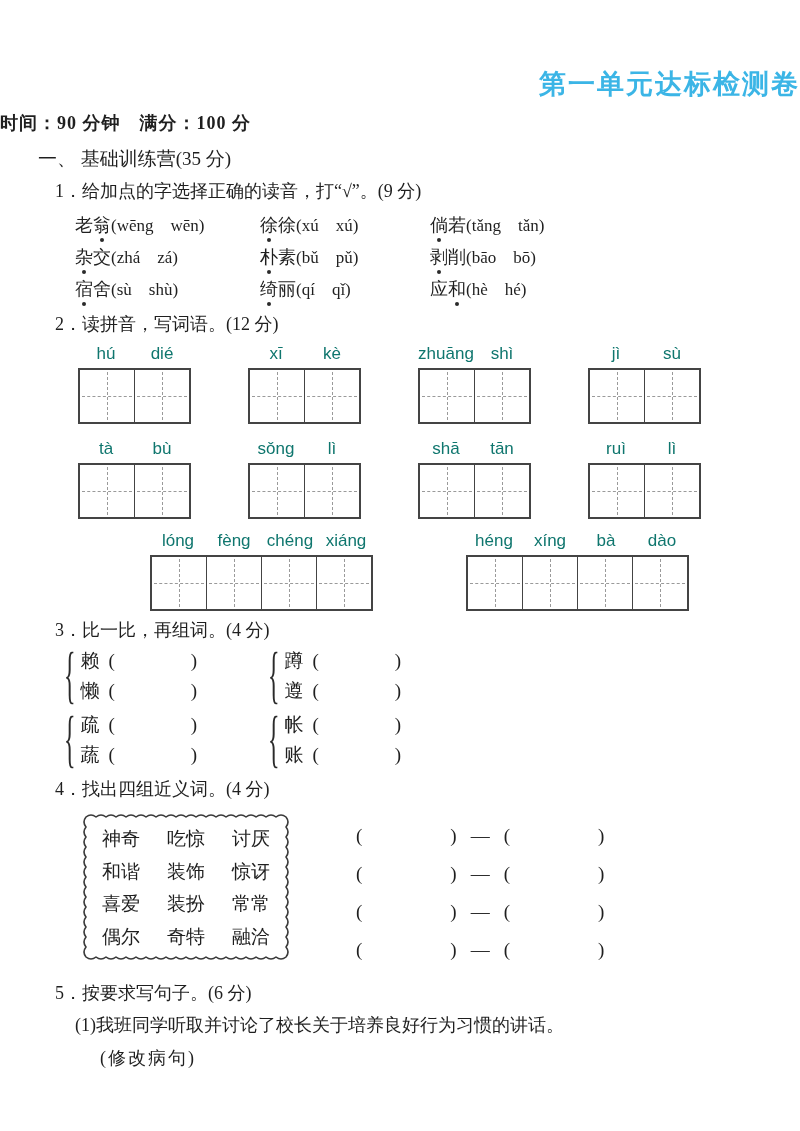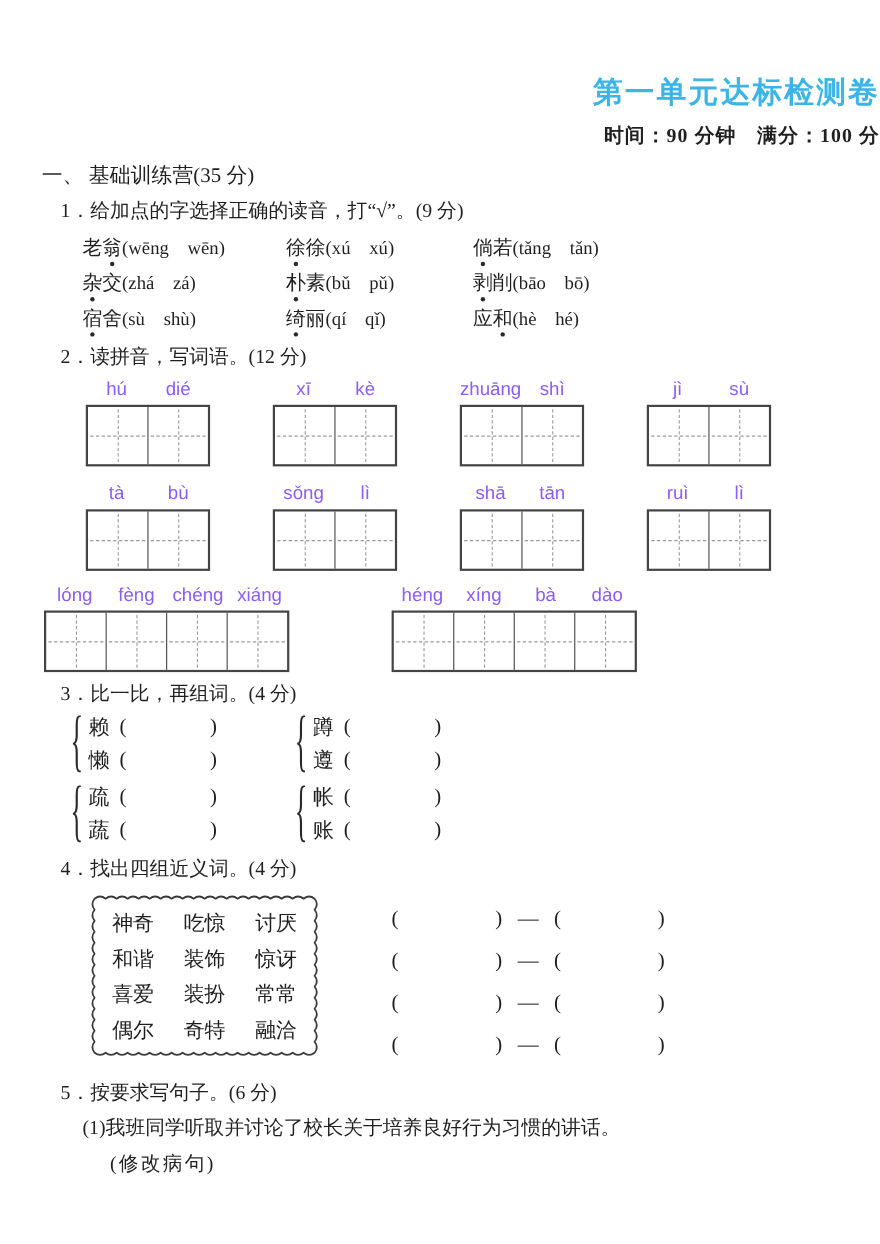--- a/index.html
+++ b/index.html
@@ -1,43 +1,43 @@
 <!DOCTYPE html>
 <html><head>
 <meta charset="utf-8">
 <style>
   html,body{margin:0;padding:0;background:#ffffff;}
   .page{position:relative;width:800px;height:1131px;background:#ffffff;overflow:hidden;
         font-family:"Liberation Serif","DejaVu Serif",serif;color:#1f1f1f;}
 
   .title{margin:0;padding-top:66px;text-align:right;font-size:27px;font-weight:bold;
          color:#3bb5e6;letter-spacing:2px;font-family:"Liberation Sans","DejaVu Sans",sans-serif;}
-  .meta{margin-top:9px;text-align:right;font-size:18px;font-weight:bold;letter-spacing:1px;padding-left:43px;}
+  .meta{margin-top:9px;text-align:left;font-size:18px;font-weight:bold;letter-spacing:1px;}
 
   .sec-heading{margin:11px 0 0 38px;font-size:19px;}
   .q-heading{margin:7px 0 0 55px;font-size:18px;}
 
   
   .q1-rows{margin:6px 0 0 75px;font-size:18px;}
   .q1-row{display:flex;height:32px;align-items:center;}
   .q1-item{width:185px;white-space:nowrap;}
   .q1-row .q1-item:nth-child(2){width:170px;}
   .hz{position:relative;display:inline-block;}
   .dotted::after{content:"";position:absolute;left:50%;transform:translateX(-50%);
                  bottom:-5px;width:4px;height:4px;border-radius:50%;background:#2a2a2a;}
   .opts{font-size:17px;}
 
   
   .grid-row{display:flex;margin-left:78px;}
   .grid-row.r1{margin-top:8px;gap:57px;}
   .grid-row.r2{margin-top:15px;gap:57px;}
-  .grid-row.r3{margin-top:12px;gap:92px;margin-left:40px;}
+  .grid-row.r3{margin-top:12px;gap:92px;margin-left:40px;justify-content:center;}
   .grid-group{display:flex;flex-direction:column;}
   .py-row{display:flex;height:24px;font-family:"Liberation Sans","DejaVu Sans",sans-serif;
-          font-size:17px;color:#8b5cf6;}
+          font-size:17px;color:#0f766e;}
   .py-row span{width:56px;text-align:center;}
   .cells{display:flex;border:2px solid #444;width:max-content;background:#fff;}
   .cell{position:relative;width:54px;height:52px;border-left:1px solid #444;}
   .cell:first-child{border-left:none;}
   .cell::before{content:"";position:absolute;left:50%;top:2px;bottom:2px;border-left:1px dashed #9a9a9a;}
   .cell::after{content:"";position:absolute;top:50%;left:2px;right:2px;border-top:1px dashed #9a9a9a;}
 
   
   .pair-row{display:flex;margin:4px 0 0 64px;}
   .pair{display:flex;align-items:center;width:204px;height:60px;}

